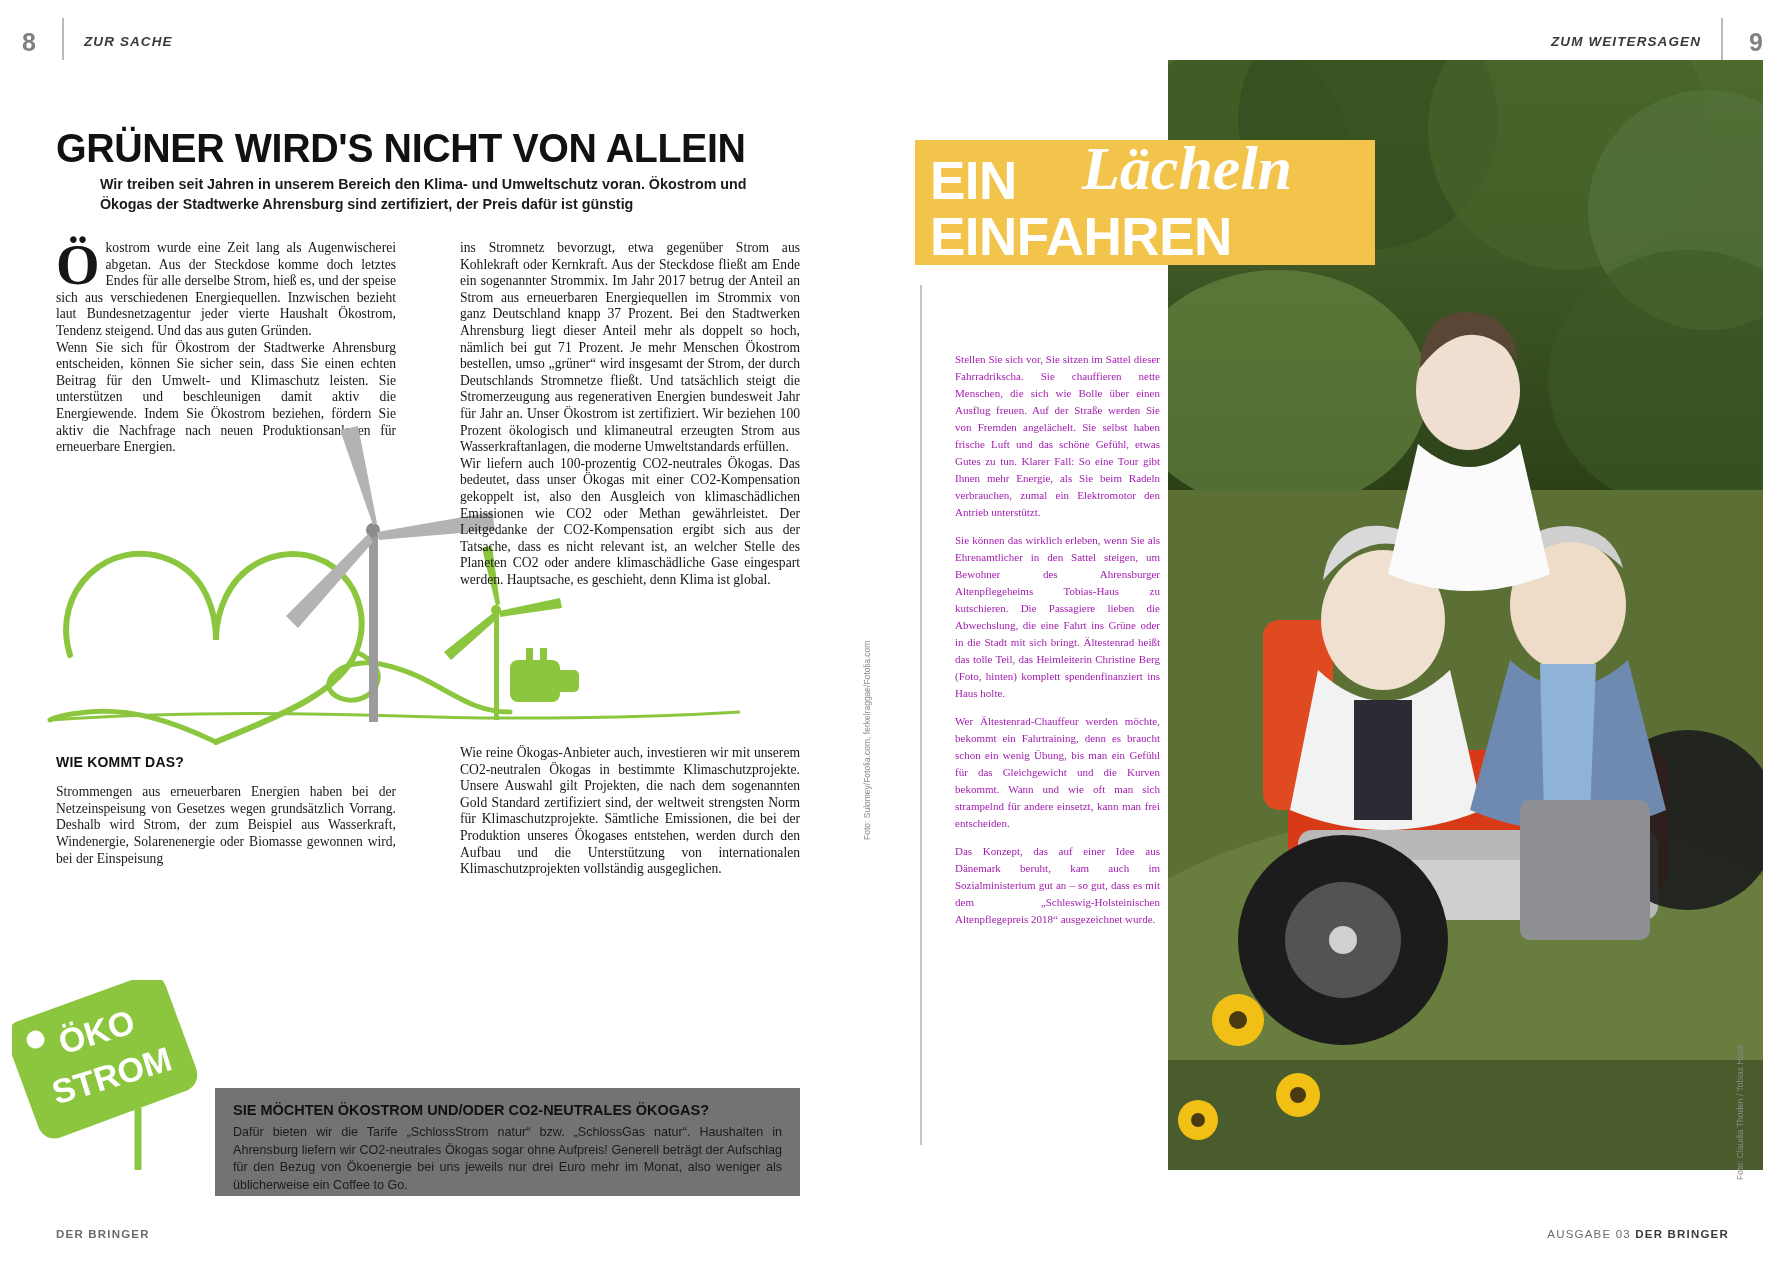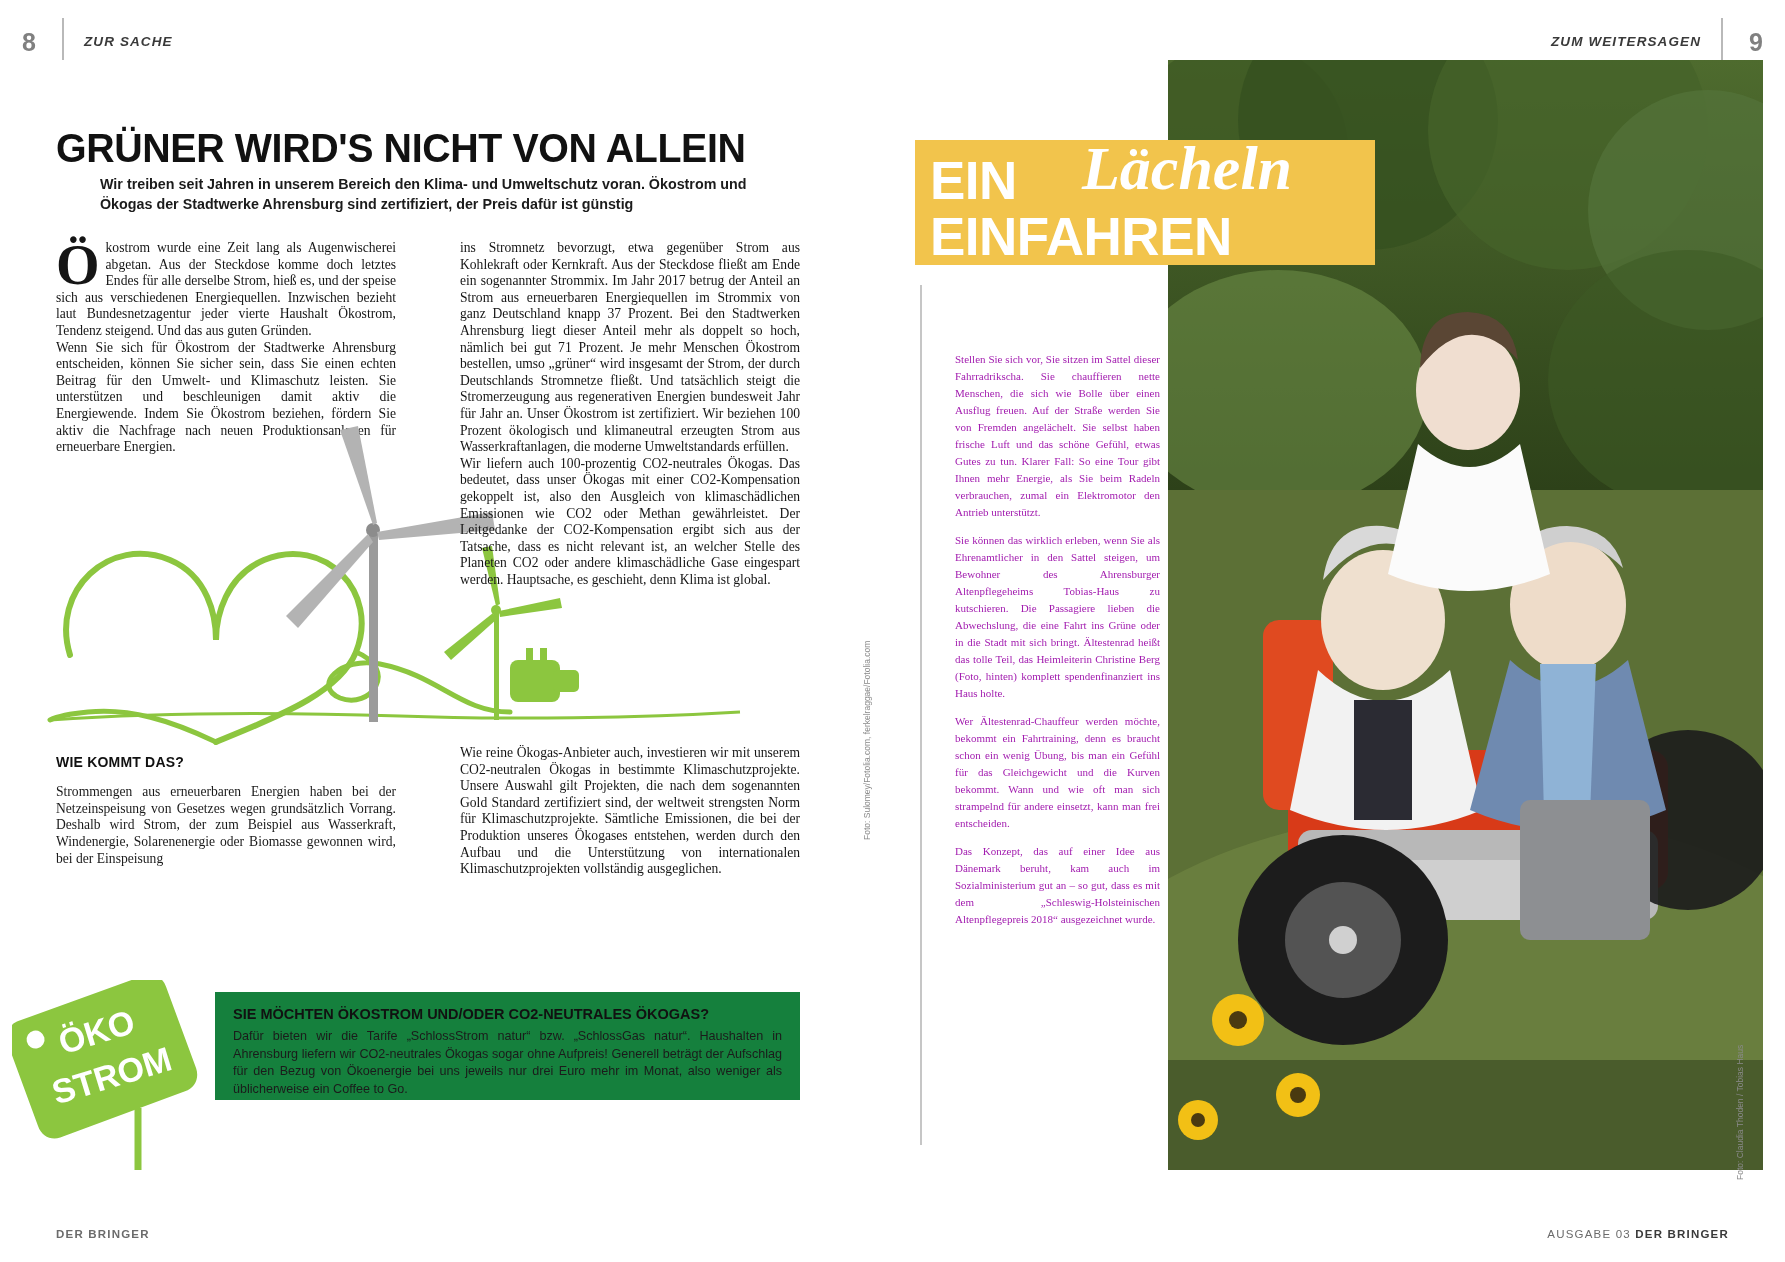--- a/index.html
+++ b/index.html
@@ -82,22 +82,22 @@
   .credit-v{
     position:absolute;font-family:"Liberation Sans",sans-serif;
     font-size:8.5px;color:#8a8a8a;white-space:nowrap;
     transform-origin:left bottom;transform:rotate(-90deg);
   }
   .credit-left{left:872px;top:830px;}
   .credit-right{left:1745px;top:1170px;}
 
   
   .infobox{
-    position:absolute;left:215px;top:992px;width:585px;height:108px;
-    background:#15803d;
+    position:absolute;left:215px;top:1088px;width:585px;height:108px;
+    background:#737373;
   }
   .infobox .ib-title{
     font-family:"Liberation Sans",sans-serif;font-weight:bold;font-size:14.5px;
     color:#111;margin:14px 18px 6px 18px;
   }
   .infobox .ib-body{
     font-family:"Liberation Sans",sans-serif;font-size:12.6px;line-height:17.5px;
     color:#1b1b1b;margin:0 18px 0 18px;text-align:justify;
   }
 

